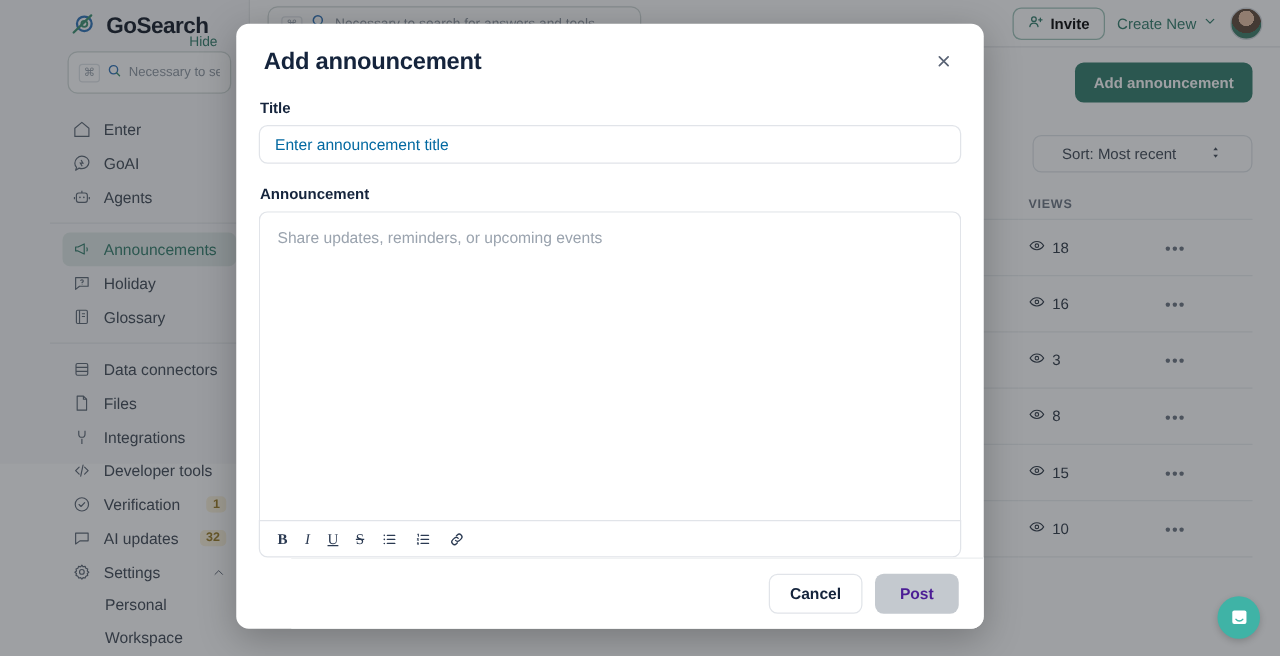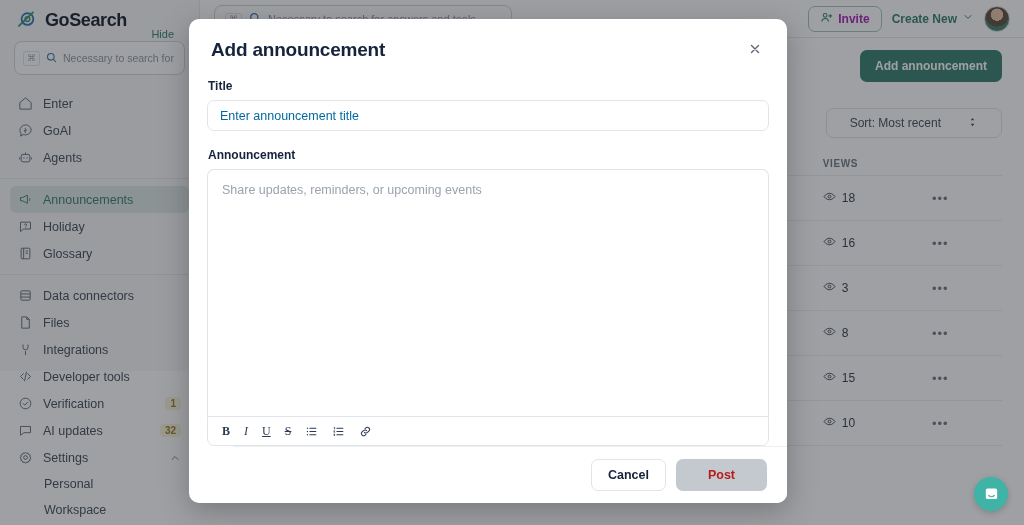--- a/index.html
+++ b/index.html
@@ -12,21 +12,21 @@
   #app { position: relative; width: 1024px; height: 525px; }
 
   
   .base { position: absolute; inset: 0; display: flex; background: #fff; }
 
   
   .sidebar {
     width: 200px; height: 371px; flex: 0 0 200px;
     background: #f7f8f9;
     border-right: 1px solid #e6e8ea;
-    display: flex; flex-direction: column;
+    display: flex; flex-direction: column; padding-left: 40px;
   }
   .brand { display: flex; align-items: center; gap: 7px; padding: 10px 0 8px 16px; height: 38px; }
   .brand-mark { width: 22px; height: 22px; position: relative; flex: 0 0 22px; }
   .brand-name { font-size: 18px; font-weight: 700; letter-spacing: -0.4px; color: #0f1724; }
 
   .search-shell { padding: 3px 14px 8px 14px; }
   .search-box {
     height: 34px; border: 1px solid #cfd8d6; border-radius: 8px;
     background: #fff; display: flex; align-items: center; gap: 6px;
     padding: 0 8px; position: relative;
@@ -72,25 +72,25 @@
   }
   .top-search {
     flex: 1; height: 28px; border: 1px solid #cfd8d6; border-radius: 8px;
     display: flex; align-items: center; gap: 7px; padding: 0 10px; max-width: 490px;
   }
   .top-search .kb { font-size: 9px; color: #9aa3ad; border: 1px solid #dfe3e7; border-radius: 3px; padding: 0 3px; }
   .top-search .ph { font-size: 11px; color: #8b949e; }
   .spacer { flex: 1; }
   .invite-btn {
     height: 26px; border: 1px solid #9ec4b9; border-radius: 7px;
-    color: #a21caf; font-size: 12px; font-weight: 600;
+    color: #000000; font-size: 12px; font-weight: 600;
     display: flex; align-items: center; gap: 5px; padding: 0 11px; cursor: pointer; background:#fff;
   }
   .create-new {
-    color: #2f7a68; font-size: 12px; font-weight: 700;
+    color: #2f7a68; font-size: 12px; font-weight: 400;
     display: flex; align-items: center; gap: 5px; cursor: pointer;
   }
   .avatar {
     width: 26px; height: 26px; border-radius: 50%; flex: 0 0 26px;
     background: radial-gradient(circle at 50% 32%, #e8c0a2 0 30%, #5b4536 31% 58%, #3a7a64 59% 100%);
     border: 1px solid #d4d9de;
   }
 
   .content { flex: 1; padding: 12px 22px; position: relative; overflow: hidden; }
   .content-head { display: flex; align-items: flex-start; }
@@ -178,22 +178,22 @@
   .modal-foot {
     border-top: 1px solid #eceef0; padding: 12px 20px;
     display: flex; justify-content: flex-end; gap: 10px; background: #fff; margin-left: 44px;
   }
   .btn-cancel {
     border: 1px solid #e1e4e9; background: #fff; color: #15243c;
     font-size: 12.5px; font-weight: 700; border-radius: 7px; padding: 8px 16px; cursor: pointer;
     font-family: inherit;
   }
   .btn-post {
-    border: none; background: #c4c9cf; color: #b91c1c;
-    font-size: 12.5px; font-weight: 700; border-radius: 7px; padding: 8px 32px; cursor: not-allowed;
+    border: none; background: #c4c9cf; color: #4c1d95;
+    font-size: 12.5px; font-weight: 700; border-radius: 7px; padding: 8px 20px; cursor: not-allowed;
     font-family: inherit;
   }
 </style>
 </head>
 <body>
 
 <div id="app">
 
   <div class="base">
 

